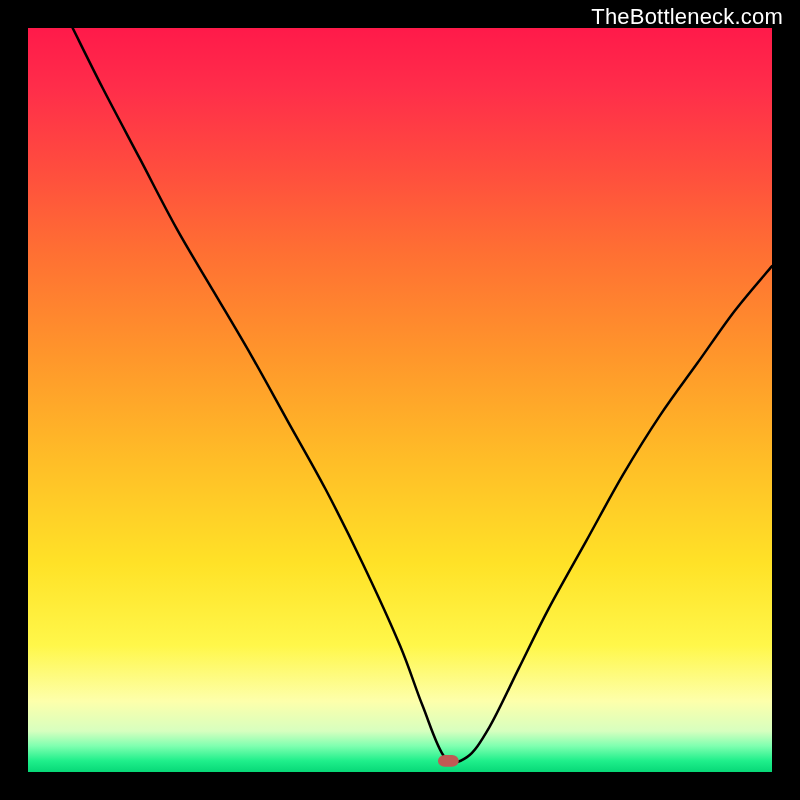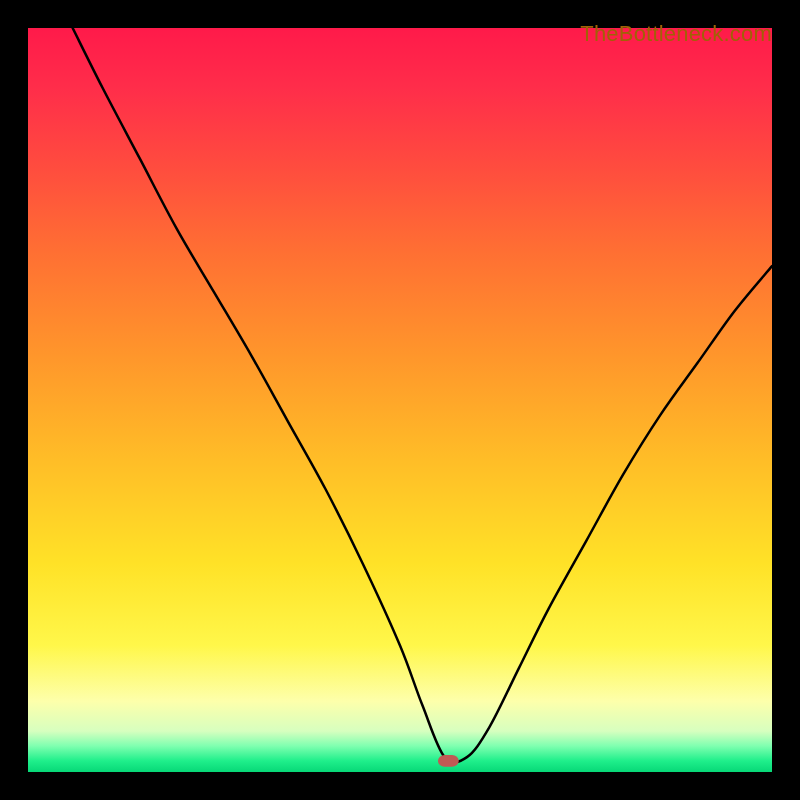--- a/index.html
+++ b/index.html
@@ -13,26 +13,25 @@
   }
   .frame {
     position: relative;
     width: 800px;
     height: 800px;
     background: #000;
   }
   .watermark {
     position: absolute;
     top: 4px;
-    right: 28px;
-    color: #a16207;
+    right: 17px;
+    color: #ffffff;
     font-size: 22px;
     letter-spacing: 0.2px;
     z-index: 10;
-    margin-top: 17px;
   }
   .plot-area {
     position: absolute;
     left: 28px;
     top: 28px;
     width: 744px;
     height: 744px;
     overflow: hidden;
   }
   .gradient {

